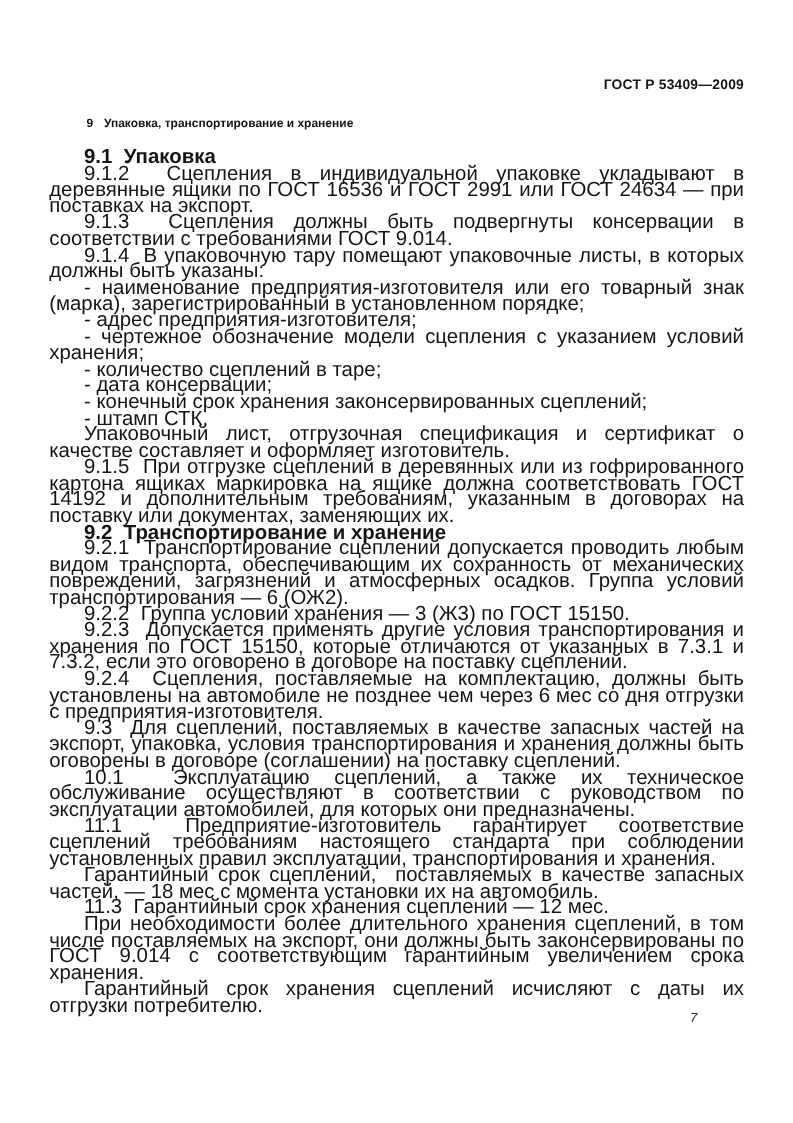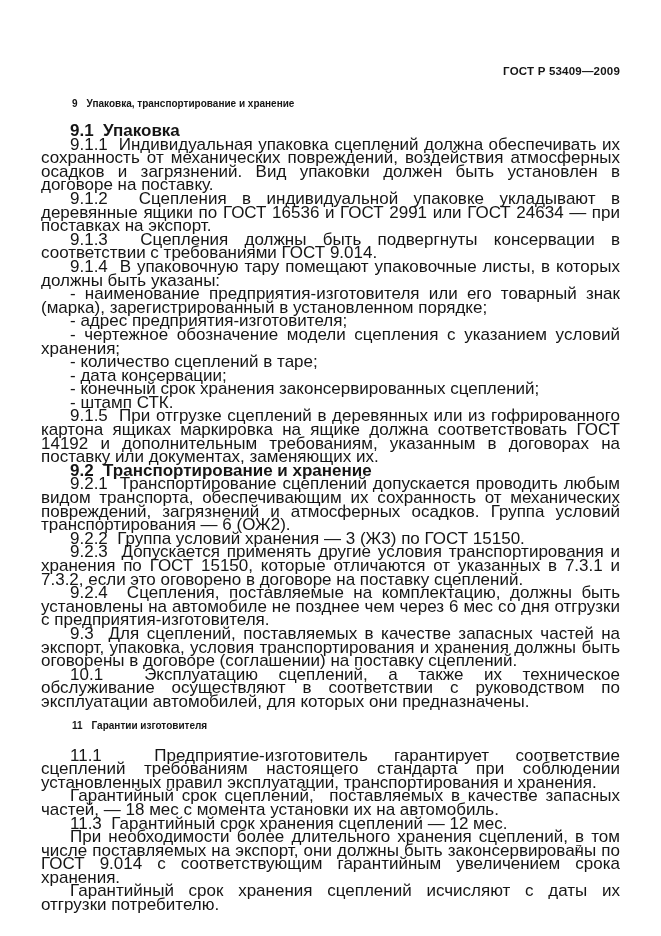--- a/index.html
+++ b/index.html
@@ -54,43 +54,42 @@
 </head>
 <body>
 
 <div class="page">
 
   <div class="doc-header">ГОСТ Р 53409—2009</div>
 
   <h1 class="sec-heading"><span class="sec-num">9</span><span class="sec-title">Упаковка, транспортирование и хранение</span></h1>
 
   <p class="para bold">9.1&nbsp; Упаковка</p>
-  <p class="para">9.1.1&nbsp; Индивидуальная упаковка сцеплений должна обеспечивать их сохранность от механических повреждений, воздействия атмосферных осадков и загрязнений. Вид упаковки должен быть установлен в договоре на поставку.</p>
   <p class="para">9.1.2&nbsp; Сцепления в индивидуальной упаковке укладывают в деревянные ящики по ГОСТ 16536 и ГОСТ 2991 или ГОСТ 24634 — при поставках на экспорт.</p>
   <p class="para">9.1.3&nbsp; Сцепления должны быть подвергнуты консервации в соответствии с требованиями ГОСТ 9.014.</p>
   <p class="para">9.1.4&nbsp; В упаковочную тару помещают упаковочные листы, в которых должны быть указаны:</p>
   <p class="para">- наименование предприятия-изготовителя или его товарный знак (марка), зарегистрированный в установленном порядке;</p>
   <p class="para">- адрес предприятия-изготовителя;</p>
   <p class="para">- чертежное обозначение модели сцепления с указанием условий хранения;</p>
   <p class="para">- количество сцеплений в таре;</p>
   <p class="para">- дата консервации;</p>
   <p class="para">- конечный срок хранения законсервированных сцеплений;</p>
   <p class="para">- штамп СТК.</p>
+  <p class="para">Упаковочный лист, отгрузочная спецификация и сертификат о качестве составляет и оформляет изготовитель.</p>
   <p class="para">9.1.5&nbsp; При отгрузке сцеплений в деревянных или из гофрированного картона ящиках маркировка на ящике должна соответствовать ГОСТ 14192 и дополнительным требованиям, указанным в договорах на поставку или документах, заменяющих их.</p>
   <p class="para bold">9.2&nbsp; Транспортирование и хранение</p>
   <p class="para">9.2.1&nbsp; Транспортирование сцеплений допускается проводить любым видом транспорта, обеспечивающим их сохранность от механических повреждений, загрязнений и атмосферных осадков. Группа условий транспортирования — 6 (ОЖ2).</p>
   <p class="para">9.2.2&nbsp; Группа условий хранения — 3 (Ж3) по ГОСТ 15150.</p>
   <p class="para">9.2.3&nbsp; Допускается применять другие условия транспортирования и хранения по ГОСТ 15150, которые отличаются от указанных в 7.3.1 и 7.3.2, если это оговорено в договоре на поставку сцеплений.</p>
   <p class="para">9.2.4&nbsp; Сцепления, поставляемые на комплектацию, должны быть установлены на автомобиле не позднее чем через 6 мес со дня отгрузки с предприятия-изготовителя.</p>
   <p class="para">9.3&nbsp; Для сцеплений, поставляемых в качестве запасных частей на экспорт, упаковка, условия транспортирования и хранения должны быть оговорены в договоре (соглашении) на поставку сцеплений.</p>
 
 
   <p class="para">10.1&nbsp; Эксплуатацию сцеплений, а также их техническое обслуживание осуществляют в соответствии с руководством по эксплуатации автомобилей, для которых они предназначены.</p>
 
-  <h1 class="sec-heading spaced"><span class="sec-num">11</span><span class="sec-title">Гарантии изготовителя</span></h1>
 
   <p class="para">11.1&nbsp; Предприятие-изготовитель гарантирует соответствие сцеплений требованиям настоящего стандарта при соблюдении установленных правил эксплуатации, транспортирования и хранения.</p>
   <p class="para">Гарантийный срок сцеплений, &nbsp;поставляемых в качестве запасных частей, — 18 мес с момента установки их на автомобиль.</p>
   <p class="para">11.3&nbsp; Гарантийный срок хранения сцеплений — 12 мес.</p>
   <p class="para">При необходимости более длительного хранения сцеплений, в том числе поставляемых на экспорт, они должны быть законсервированы по ГОСТ 9.014 с соответствующим гарантийным увеличением срока хранения.</p>
   <p class="para">Гарантийный срок хранения сцеплений исчисляют с даты их отгрузки потребителю.</p>
 
   <div class="page-number">7</div>
 
 </div>

